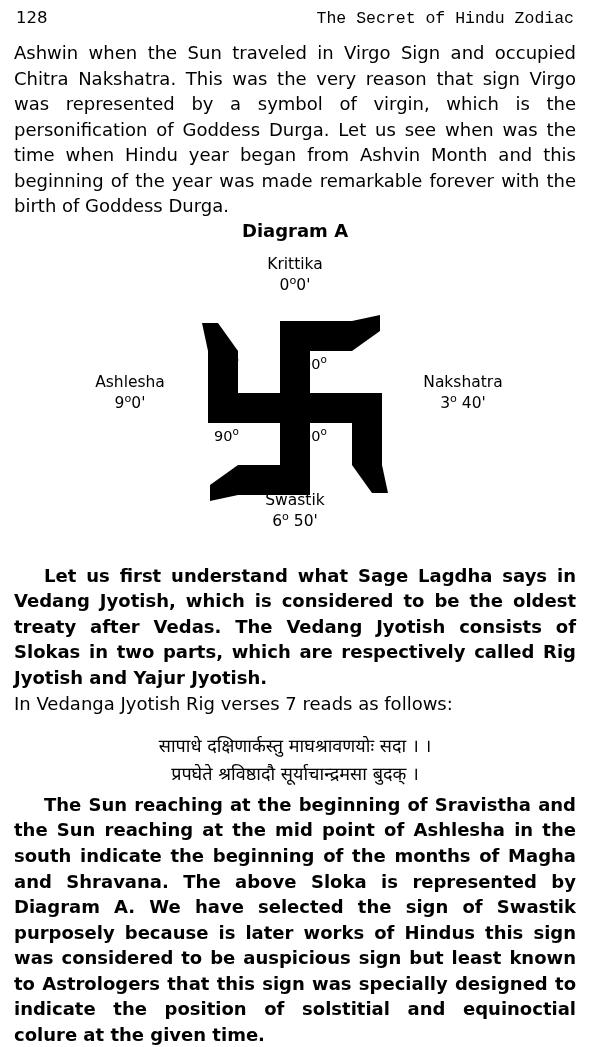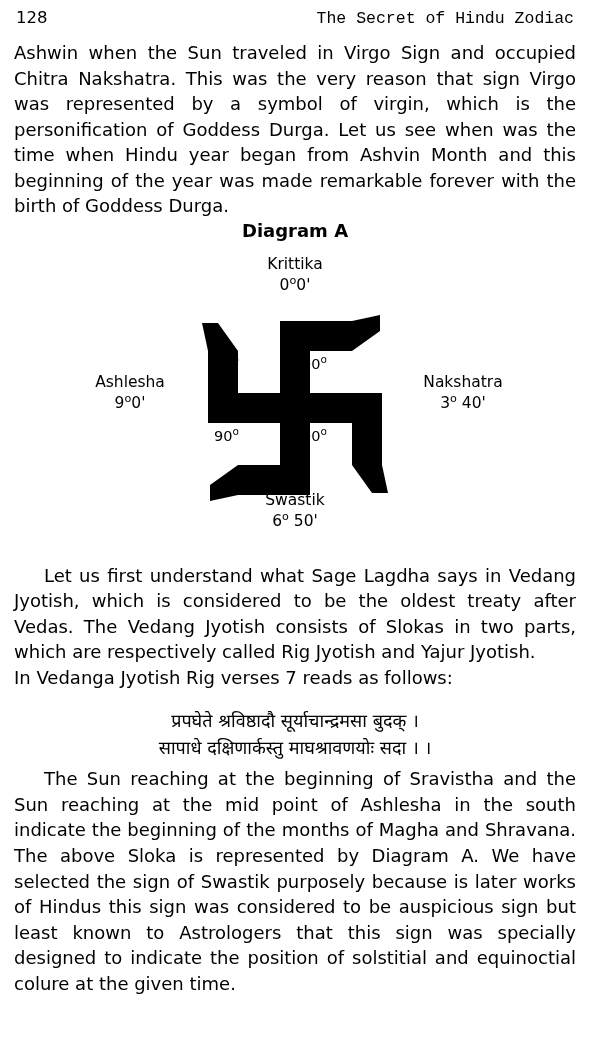--- a/index.html
+++ b/index.html
@@ -39,20 +39,21 @@
   }
   p.body-text {
     margin: 0 0 0 0;
     font-size: 18px;
     line-height: 1.42;
     text-align: justify;
     text-justify: inter-word;
   }
   p.indent {
     text-indent: 30px;
+    font-weight: bold;
   }
   p.spaced {
     margin-top: 1px;
   }
   .diagram-section {
     margin-top: 1px;
     text-align: center;
   }
   .diagram-title {
     font-size: 18px;
@@ -159,19 +160,19 @@
       <div class="ang" style="left:149px; top:170px;"><span>90</span><sup class="deg">o</sup></div>
       <div class="ang" style="left:237px; top:170px;"><span>90</span><sup class="deg">o</sup></div>
 
     </div>
   </div>
 
   <p class="body-text indent" style="margin-top:18px;">Let us first understand what Sage Lagdha says in Vedang Jyotish, which is considered to be the oldest treaty after Vedas. The Vedang Jyotish consists of Slokas in two parts, which are respectively called Rig Jyotish and Yajur Jyotish.</p>
   <p class="body-text tight">In Vedanga Jyotish Rig verses 7 reads as follows:</p>
 
   <div class="sanskrit">
+    <span class="line">सापाधे दक्षिणार्कस्तु माघश्रावणयोः सदा । ।</span>
     <span class="line">प्रपघेते श्रविष्ठादौ सूर्याचान्द्रमसा बुदक् ।</span>
-    <span class="line">सापाधे दक्षिणार्कस्तु माघश्रावणयोः सदा । ।</span>
   </div>
 
   <p class="body-text indent spaced">The Sun reaching at the beginning of Sravistha and the Sun reaching at the mid point of Ashlesha in the south indicate the beginning of the months of Magha and Shravana. The above Sloka is represented by Diagram A. We have selected the sign of Swastik purposely because is later works of Hindus this sign was considered to be auspicious sign but least known to Astrologers that this sign was specially designed to indicate the position of solstitial and equinoctial colure at the given time.</p>
 
 </div>
 
 </body></html>

